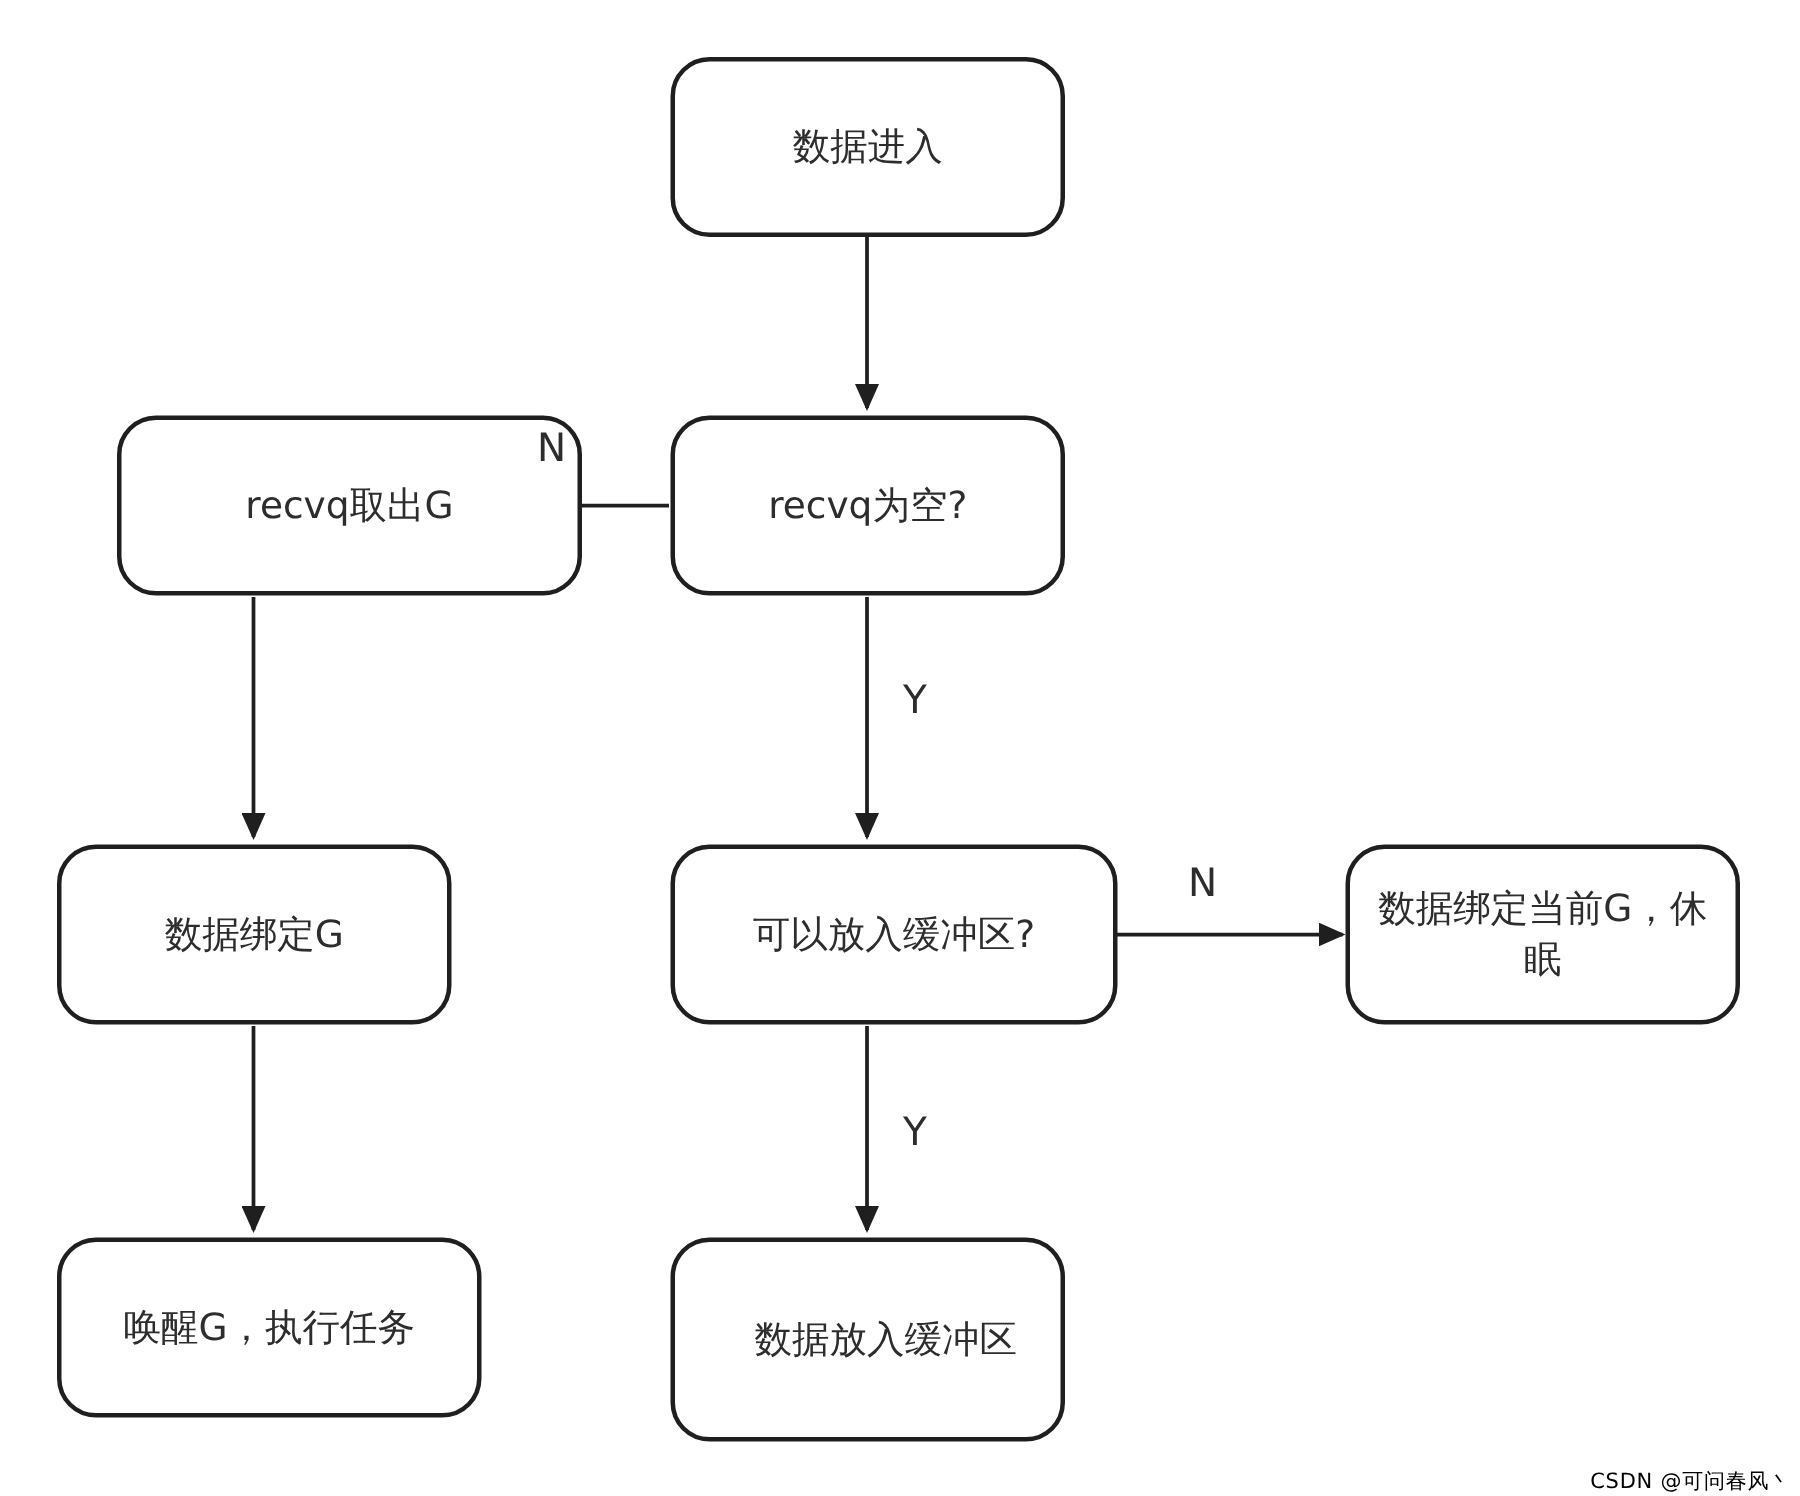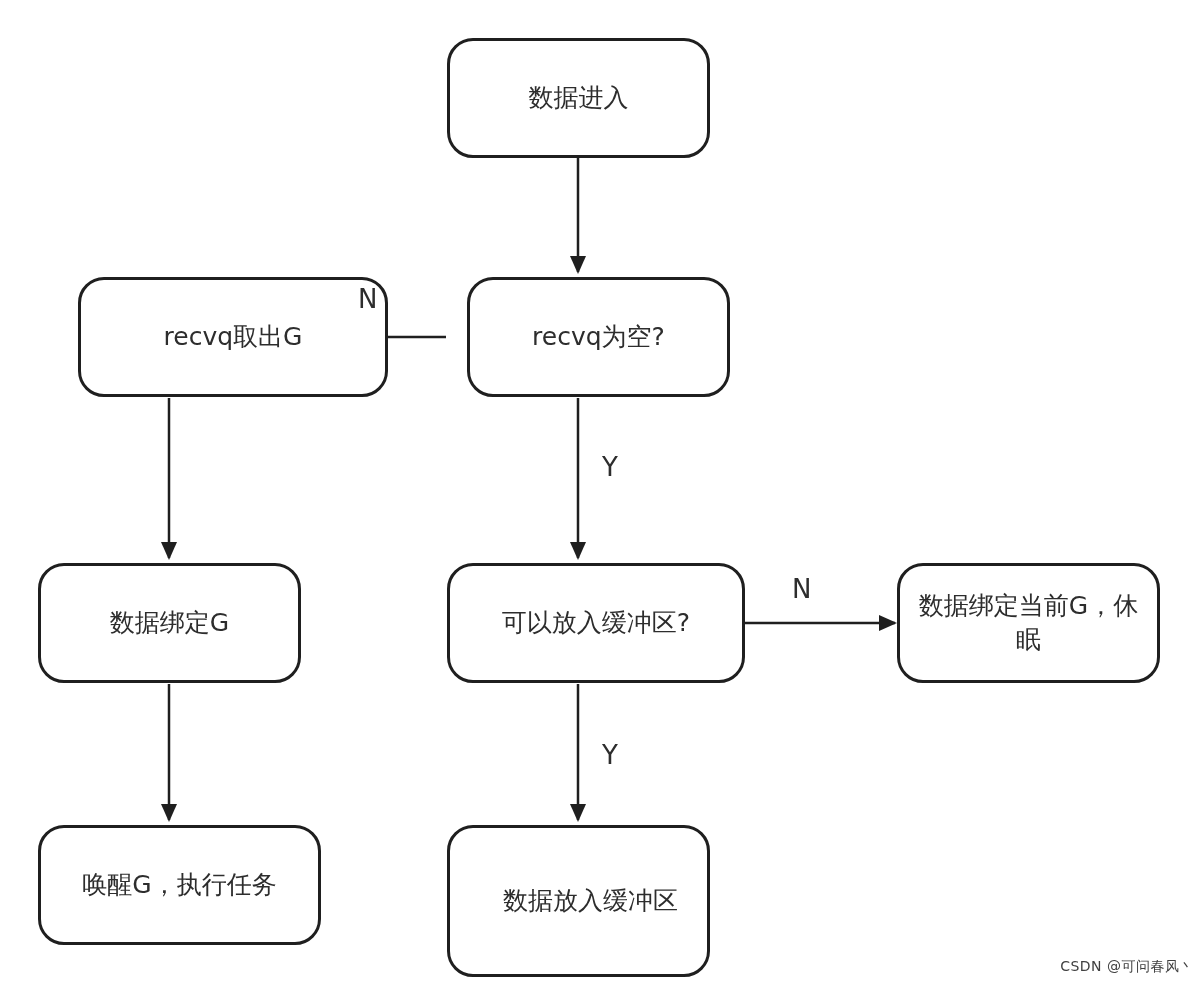--- a/index.html
+++ b/index.html
@@ -40,23 +40,23 @@
     line-height: 1.35;
   }
   .edge-label {
     position: absolute;
     font-size: 26px;
     color: #2d2d2d;
   }
   .watermark {
     position: absolute;
     right: 6px;
-    bottom: 21px;
+    bottom: 0;
     font-size: 14px;
-    color: #404040;
+    color: #000000;
     letter-spacing: 0.5px;
   }
 </style>
 </head>
 <body>
 
 <div class="canvas">
 
   <svg class="edges" width="1200" height="997" viewBox="0 0 1200 997">
     <defs>
@@ -75,33 +75,33 @@
 
     <line x1="169" y1="684" x2="169" y2="820" stroke="#1f1f1f" stroke-width="2.5" marker-end="url(#arrowhead)"></line>
 
     <line x1="712" y1="623" x2="895" y2="623" stroke="#1f1f1f" stroke-width="2.5" marker-end="url(#arrowhead)"></line>
 
     <line x1="578" y1="684" x2="578" y2="820" stroke="#1f1f1f" stroke-width="2.5" marker-end="url(#arrowhead)"></line>
   </svg>
 
   <div class="node" style="left:447px; top:38px;  width:263px; height:120px;">数据进入</div>
 
-  <div class="node" style="left:447px; top:277px; width:263px; height:120px;margin-left:20px;">recvq为空?</div>
+  <div class="node" style="left:447px; top:277px; width:263px; height:120px;">recvq为空?</div>
 
   <div class="node" style="left:38px;  top:277px; width:310px; height:120px;margin-left:40px;">recvq取出G</div>
 
   <div class="node" style="left:447px; top:563px; width:298px; height:120px;">可以放入缓冲区?</div>
 
   <div class="node" style="left:38px;  top:563px; width:263px; height:120px;">数据绑定G</div>
 
   <div class="node" style="left:897px; top:563px; width:263px; height:120px;">数据绑定当前G，休眠</div>
 
   <div class="node" style="left:38px;  top:825px; width:283px; height:120px;">唤醒G，执行任务</div>
 
-  <div class="node" style="left:447px; top:825px; width:263px; height:152px;padding-left:40px;">数据放入缓冲区</div>
+  <div class="node" style="left:447px; top:825px; width:263px; height:136px;padding-left:40px;">数据放入缓冲区</div>
 
   <span class="edge-label" style="left:358px; top:284px;">N</span>
 
   <span class="edge-label" style="left:602px; top:452px;">Y</span>
 
   <span class="edge-label" style="left:792px; top:574px;">N</span>
 
   <span class="edge-label" style="left:602px; top:740px;">Y</span>
 
   <div class="watermark">CSDN @可问春风丶</div>

